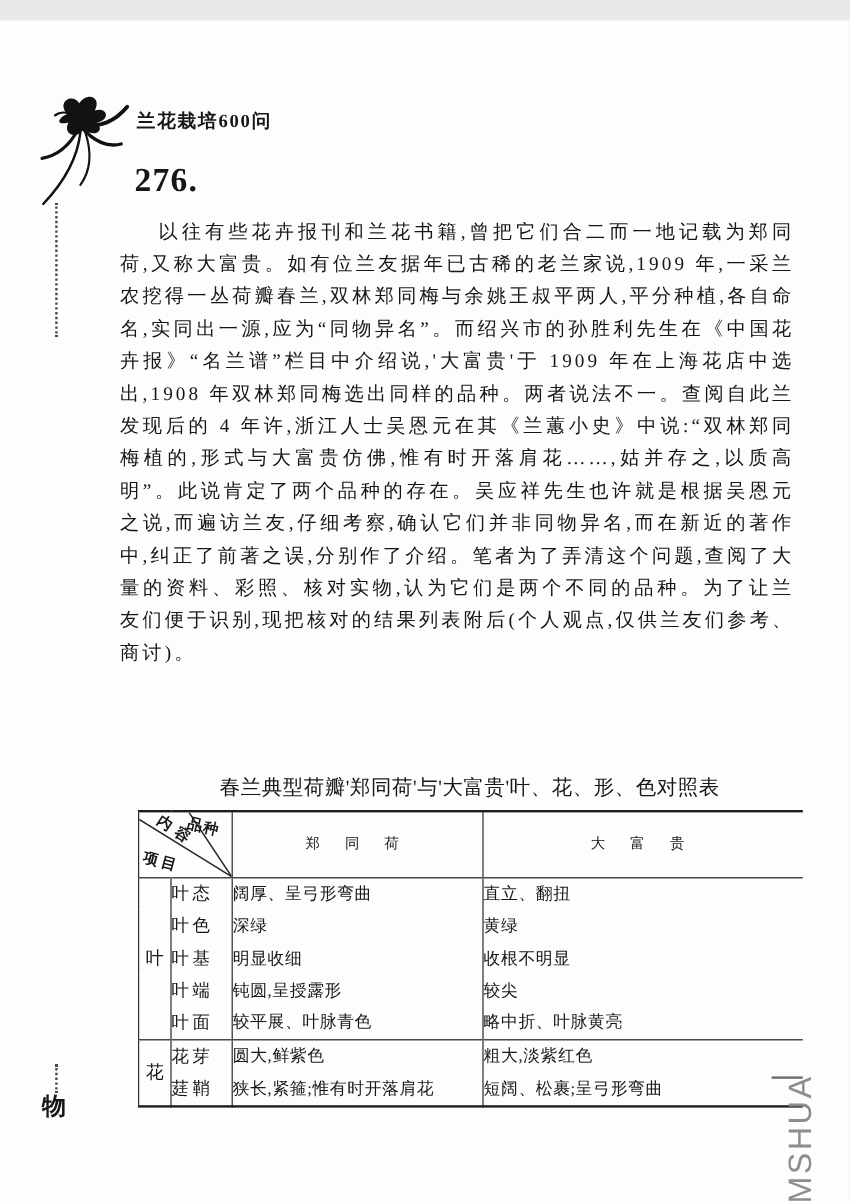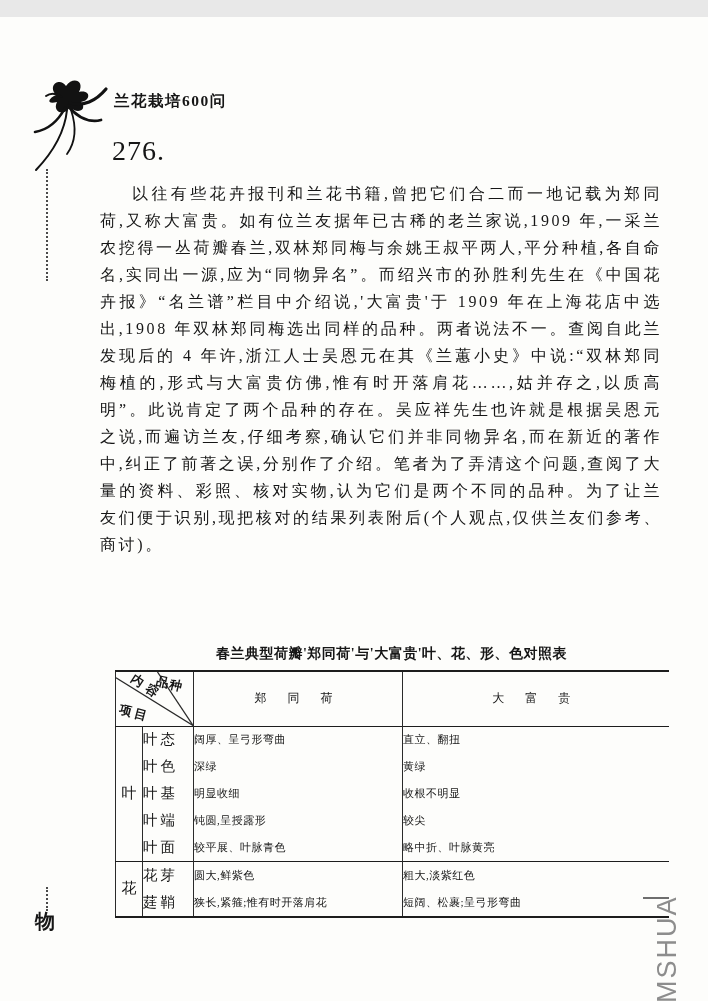--- a/index.html
+++ b/index.html
@@ -54,21 +54,21 @@
   .q-title {
     position: absolute;
     left: 112px;
     top: 118px;
     width: 560px;
     display: flex;
     align-items: baseline;
   }
   .q-number {
     font-size: 28px;
-    font-weight: normal;
+    font-weight: bold;
     letter-spacing: 1px;
     margin-right: 6px;
   }
   .q-text {
     font-size: 18px;
     font-weight: bold;
     letter-spacing: 0.5px;
   }
 
   
@@ -89,22 +89,22 @@
 
   
   .table-wrap {
     position: absolute;
     left: 115px;
     top: 628px;
     width: 553px;
   }
   .table-title {
     text-align: center;
-    font-size: 14px;
-    font-weight: bold;
+    font-size: 17px;
+    font-weight: normal;
     letter-spacing: 0.5px;
     margin: 0 0 7px 0;
   }
   table.cmp {
     border-collapse: collapse;
     width: 553px;
     table-layout: fixed;
     border-top: 2.5px solid #1d1d1d;
     border-bottom: 2.5px solid #1d1d1d;
     border-left: 1px solid #2a2a2a;
@@ -142,21 +142,21 @@
     font-weight: 600;
     border-right: 1px solid #2a2a2a;
   }
   td.item-cell {
     font-size: 14.5px;
     font-weight: 600;
     letter-spacing: 3px;
     border-right: 1.2px solid #2a2a2a;
   }
   td.val-cell {
-    font-size: 11px;
+    font-size: 14px;
     font-weight: 600;
     letter-spacing: 0.5px;
     padding-left: 11px;
     border-right: 1.2px solid #2a2a2a;
     white-space: nowrap;
   }
   td.val-cell.last { border-right: none; }
 
   
   .side-char {

